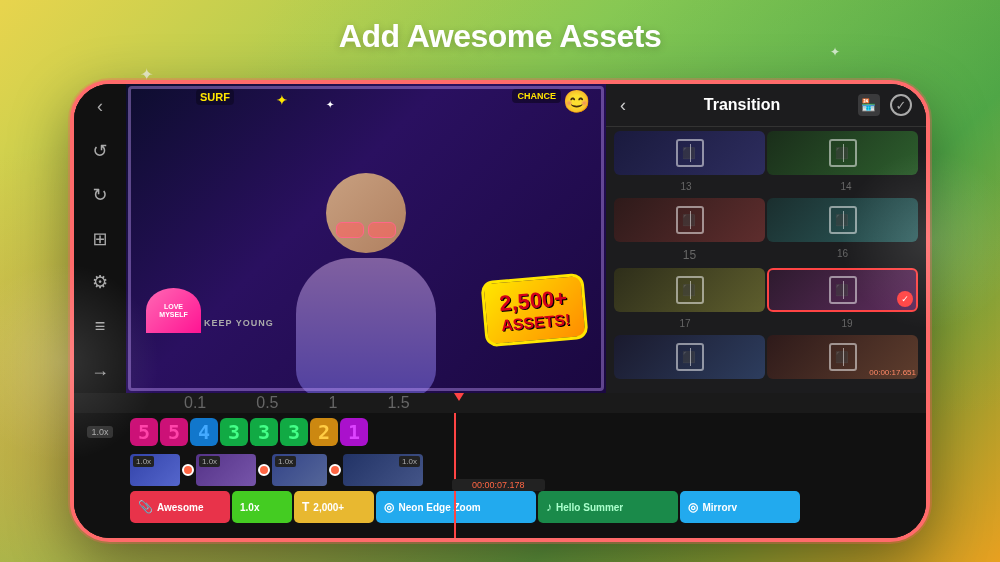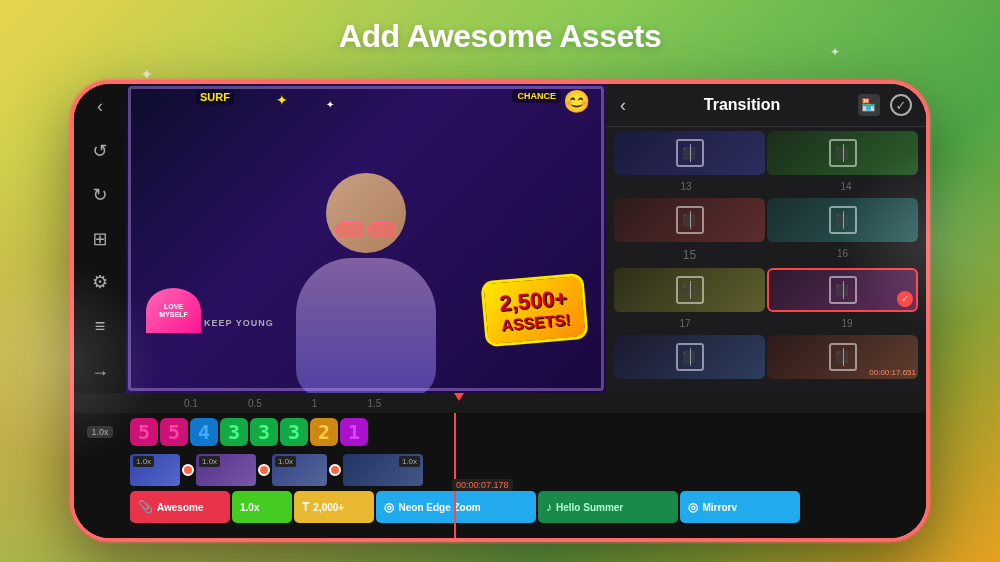--- a/index.html
+++ b/index.html
@@ -316,21 +316,21 @@
       padding: 0 60px;
       gap: 0;
       position: relative;
     }
 
     .ruler-marks {
       display: flex;
       align-items: flex-end;
       gap: 50px;
       color: #666;
-      font-size: 10px;
+      font-size: 16px;
     }
 
     .timeline-tracks {
       position: relative;
       height: 125px;
       overflow: hidden;
     }
 
     
     .track-row {
@@ -727,21 +727,21 @@
               <div style="width:55px;height:32px;background:linear-gradient(135deg,#334488,#556699);border-radius:4px;display:flex;align-items:center;justify-content:center;position:relative;">
                 <span style="position:absolute;top:2px;left:3px;font-size:8px;color:#aaa;background:#222;padding:1px 3px;border-radius:2px;">1.0x</span>
               </div>
               <div class="clip-connector"></div>
               <div style="width:80px;height:32px;background:linear-gradient(135deg,#223366,#445588);border-radius:4px;display:flex;align-items:center;justify-content:center;position:relative;">
                 <span style="position:absolute;top:2px;right:3px;font-size:8px;color:#aaa;background:#222;padding:1px 3px;border-radius:2px;">1.0x</span>
               </div>
             </div>
           </div>
 
-          <div style="position:absolute;bottom:-2px;left:378px;background:#222;color:#ff6644;font-size:9px;padding:1px 4px;border-radius:3px;z-index:20;white-space:nowrap;">00:00:07.178</div>
+          <div style="position:absolute;bottom:-2px;left:378px;background:#222;color:#ff6644;font-size:9px;padding:1px 20px;border-radius:3px;z-index:20;white-space:nowrap;">00:00:07.178</div>
         </div>
 
         <div class="bottom-clips">
           <div class="bottom-clip clip-sticker">
             <span class="clip-icon">📎</span>
             <span>Awesome</span>
           </div>
           <div class="bottom-clip clip-green">
             <span>1.0x</span>
           </div>

